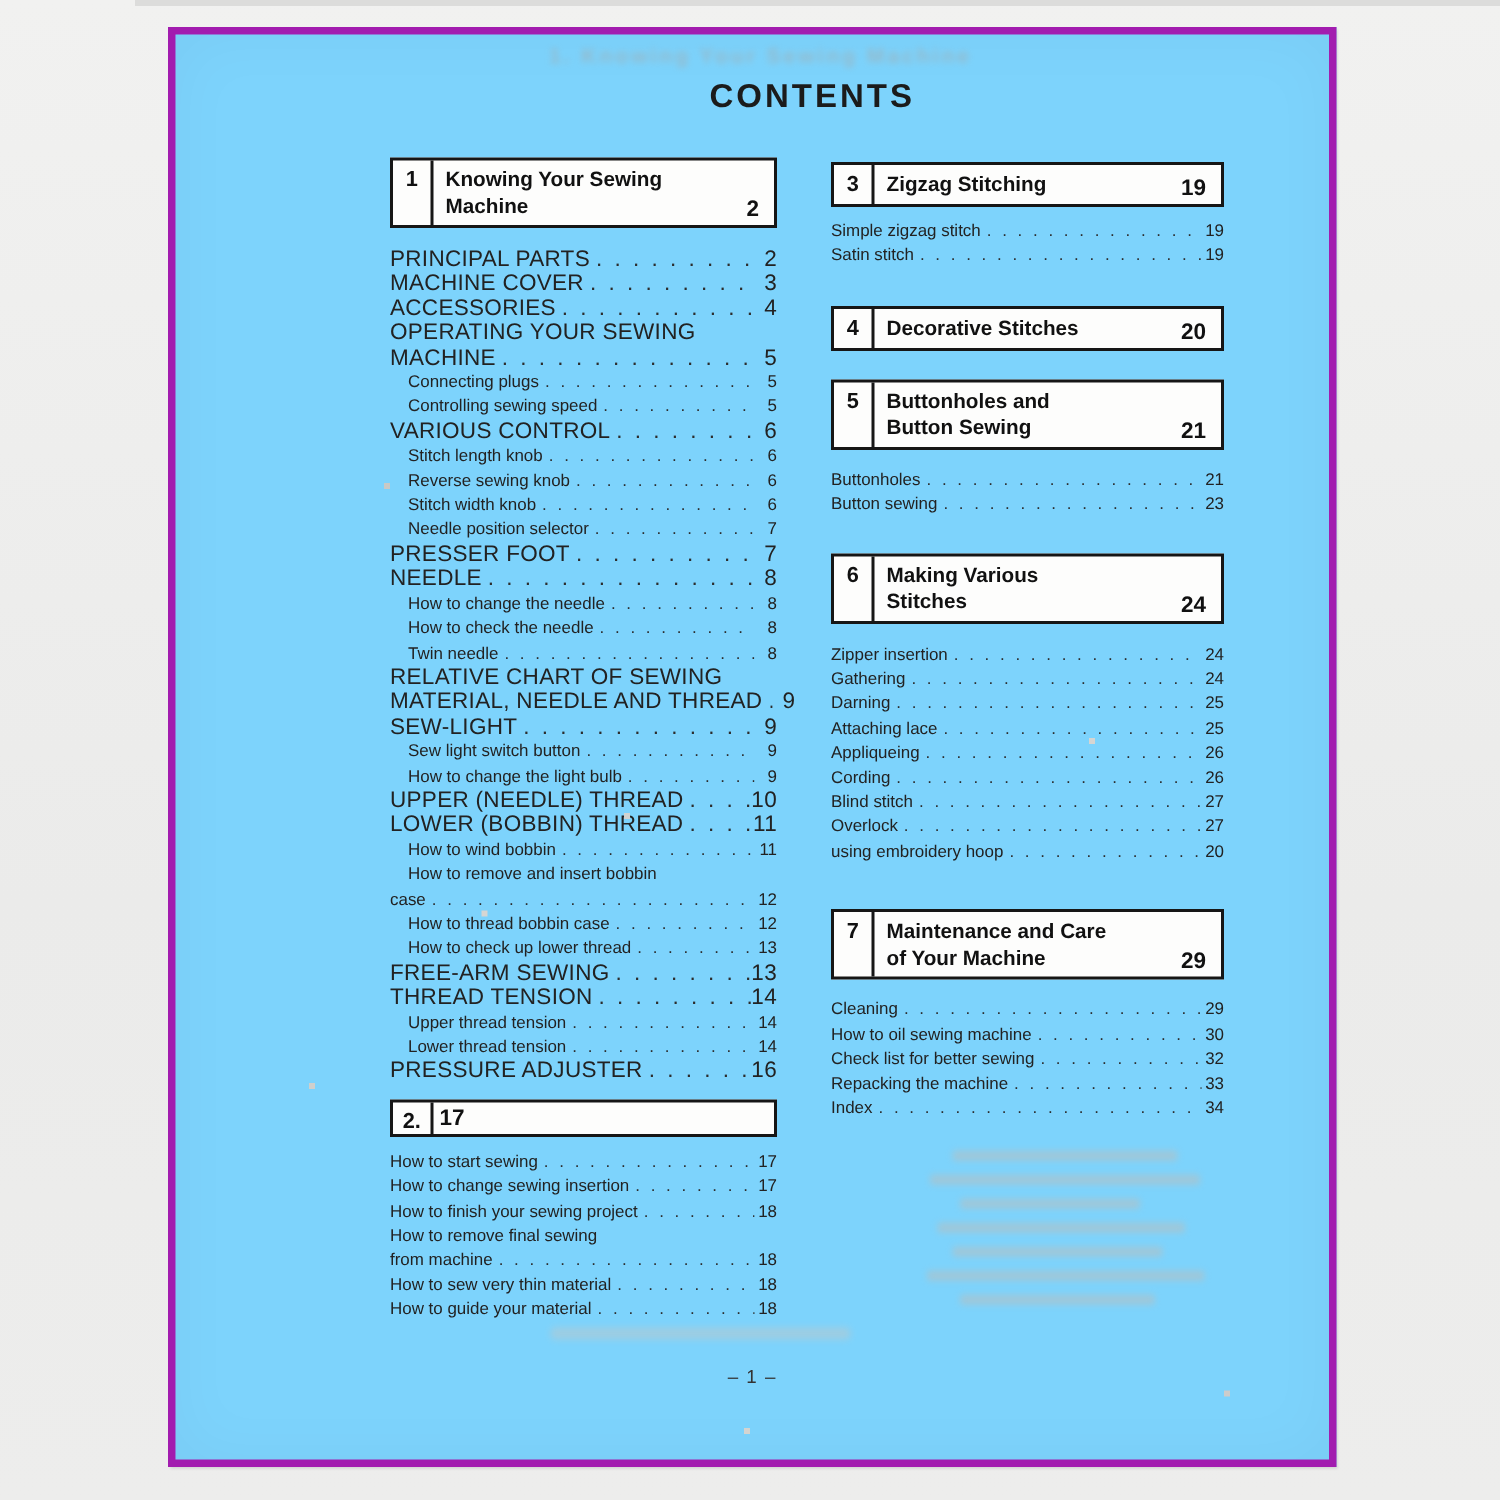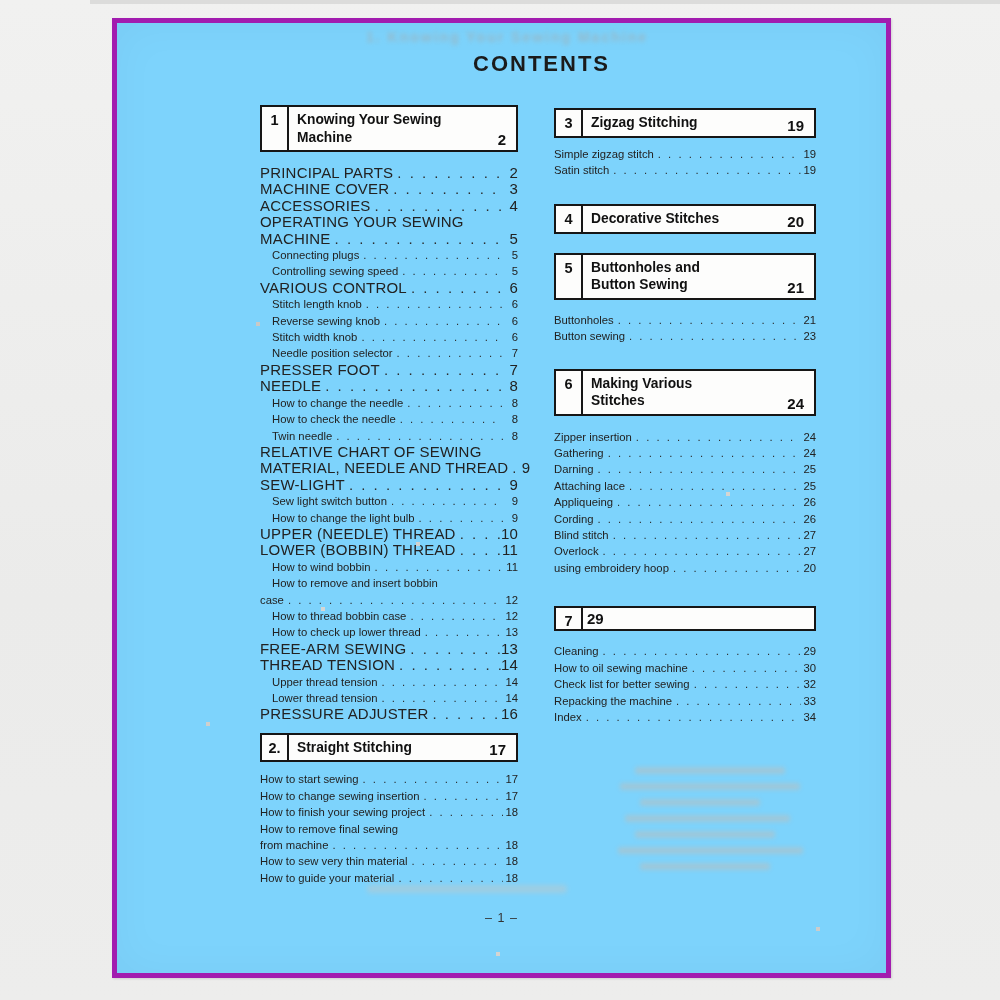--- a/index.html
+++ b/index.html
@@ -259,25 +259,20 @@
         <span class="dots">. . . . . . . . . . . . . . . . . . . . . . . . . . . . . . . . . . . . . . . . . . . . . . . . . . . . . . . . . . . . </span>
         <span class="pg">14</span>
       </div>
       <div class="row caps">
         <span class="lbl">PRESSURE ADJUSTER</span>
         <span class="dots">. . . . . . . . . . . . . . . . . . . . . . . . . . . . . . . . . . . . . . . . . . . . . . . . . . . . . . . . . . . . </span>
         <span class="pg">16</span>
       </div>
       <div class="box" data-num="2.">
         <span class="box-num">2.</span>
-        <div class="box-body">
-          <div class="box-titles">
-            <div>Straight Stitching</div>
-          </div>
-        </div>
         <span class="box-page">17</span>
       </div>
       <div class="row">
         <span class="lbl">How to start sewing</span>
         <span class="dots">. . . . . . . . . . . . . . . . . . . . . . . . . . . . . . . . . . . . . . . . . . . . . . . . . . . . . . . . . . . . </span>
         <span class="pg">17</span>
       </div>
       <div class="row">
         <span class="lbl">How to change sewing insertion</span>
         <span class="dots">. . . . . . . . . . . . . . . . . . . . . . . . . . . . . . . . . . . . . . . . . . . . . . . . . . . . . . . . . . . . </span>
@@ -406,20 +401,26 @@
         <span class="dots">. . . . . . . . . . . . . . . . . . . . . . . . . . . . . . . . . . . . . . . . . . . . . . . . . . . . . . . . . . . . </span>
         <span class="pg">27</span>
       </div>
       <div class="row">
         <span class="lbl">using embroidery hoop</span>
         <span class="dots">. . . . . . . . . . . . . . . . . . . . . . . . . . . . . . . . . . . . . . . . . . . . . . . . . . . . . . . . . . . . </span>
         <span class="pg">20</span>
       </div>
       <div class="box" data-num="7">
         <span class="box-num">7</span>
+        <div class="box-body">
+          <div class="box-titles">
+            <div>Maintenance and Care</div>
+            <div>of Your Machine</div>
+          </div>
+        </div>
         <span class="box-page">29</span>
       </div>
       <div class="row">
         <span class="lbl">Cleaning</span>
         <span class="dots">. . . . . . . . . . . . . . . . . . . . . . . . . . . . . . . . . . . . . . . . . . . . . . . . . . . . . . . . . . . . </span>
         <span class="pg">29</span>
       </div>
       <div class="row">
         <span class="lbl">How to oil sewing machine</span>
         <span class="dots">. . . . . . . . . . . . . . . . . . . . . . . . . . . . . . . . . . . . . . . . . . . . . . . . . . . . . . . . . . . . </span>

